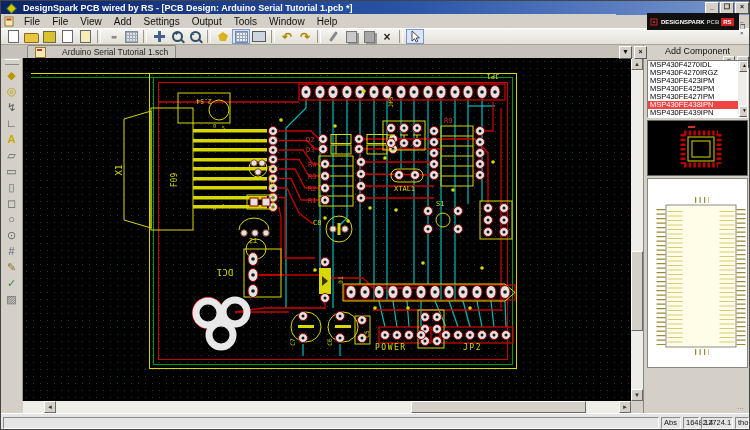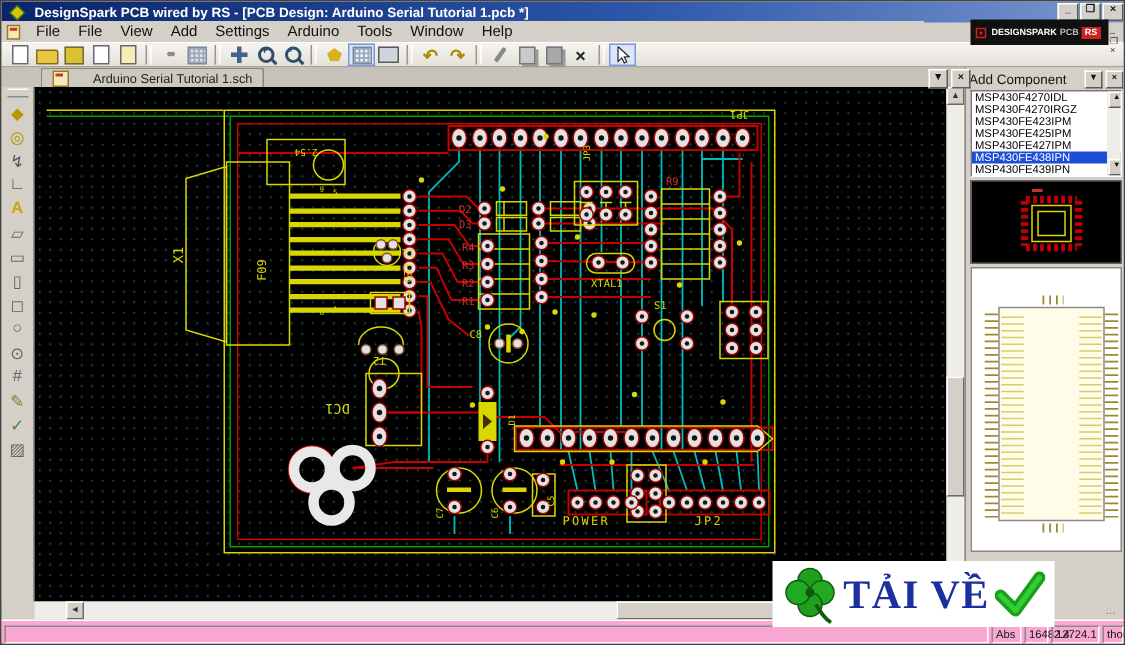--- a/index.html
+++ b/index.html
@@ -51,41 +51,41 @@
   .pcb{position:absolute;left:0;top:0;}
   .pcb text{font-family:"DejaVu Sans Mono",monospace;}
   
   .vscroll{position:absolute;left:630px;top:57px;width:12px;height:343px;background:#efede7;}
   .sbtn{position:absolute;width:12px;height:12px;background:#d4d0c8;border:1px solid;border-color:#fff #6a6a6a #6a6a6a #fff;font-size:6px;text-align:center;line-height:10px;color:#333;box-sizing:border-box;}
   .vthumb{position:absolute;left:0;top:193px;width:12px;height:80px;background:#d4d0c8;border:1px solid;border-color:#fff #6a6a6a #6a6a6a #fff;box-sizing:border-box;}
   .hscroll{position:absolute;left:22px;top:400px;width:608px;height:12px;background:#efede7;}
   .hthumb{position:absolute;left:388px;top:0;width:175px;height:12px;background:#d4d0c8;border:1px solid;border-color:#fff #6a6a6a #6a6a6a #fff;box-sizing:border-box;}
   
   .rightpanel{position:absolute;left:642px;top:44px;width:108px;height:368px;background:#d4d0c8;border-left:1px solid #8a877e;box-sizing:border-box;}
-  .rp-header{height:13px;display:flex;align-items:center;font-size:9px;padding:1px 2px;color:#111;}
+  .rp-header{height:13px;display:flex;align-items:center;font-size:9px;padding:1px 2px;color:#111;flex-direction:column;}
   .rp-header .hb{margin-left:auto;display:flex;gap:1px;}
   .rp-header .winbtn{width:10px;height:10px;line-height:8px;font-size:6px;}
   .combo{margin:1px 3px;height:13px;background:#fff;border:1px solid;border-color:#7a7a7a #fff #fff #7a7a7a;display:flex;align-items:center;font-size:8px;padding-left:2px;box-sizing:border-box;}
   .combo .hint{color:#9a9a9a;margin-left:3px;font-size:7px;}
   .dbtn{width:11px;height:11px;margin-left:auto;background:#d4d0c8;border:1px solid;border-color:#fff #6a6a6a #6a6a6a #fff;font-size:5.5px;text-align:center;line-height:10px;color:#222;box-sizing:border-box;}
   .lcl{margin:0 3px;height:58px;background:#fff;border:1px solid;border-color:#7a7a7a #fff #fff #7a7a7a;position:relative;font-size:7.5px;overflow:hidden;box-sizing:border-box;}
   .lcl .row{height:8px;line-height:8px;padding-left:2px;white-space:nowrap;}
-  .lcl .row.sel{background:#1d4ed8;color:#fff;}
+  .lcl .row.sel{background:#ef4444;color:#fff;}
   .lsb{position:absolute;right:0;top:0;width:9px;height:100%;background:#efede7;}
   .lsb .winbtn{width:9px;height:9px;font-size:5px;line-height:7px;position:absolute;left:0;}
   .prevb{margin:2px 3px;height:54px;background:#000;border:1px solid #666;position:relative;}
   .prevw{margin:0 3px;height:188px;background:#fff;border:1px solid #8a877e;position:relative;}
   
   .banner{position:absolute;left:646px;top:12px;width:92px;height:17px;background:#101010;display:flex;align-items:center;padding:0 2px;box-sizing:border-box;z-index:6;gap:2px;}
   .banner .b1{color:#fff;font-size:6px;font-weight:bold;letter-spacing:0;}
   .banner .b2{color:#bbb;font-size:6px;font-weight:bold;}
   .banner .rs{background:#cc2222;color:#fff;font-size:6px;font-weight:bold;padding:1px 2px;}
   .mdictl{position:absolute;left:739px;top:16px;font-size:6px;color:#333;letter-spacing:1px;z-index:6;}
   
-  .statusbar{position:absolute;left:0;top:412px;width:750px;height:18px;background:#f9a8d4;border-top:1px solid #fff;display:flex;align-items:center;padding:2px 2px;box-sizing:border-box;font-size:7.5px;color:#111;gap:2px;}
+  .statusbar{position:absolute;left:0;top:412px;width:750px;height:18px;background:#e5e5e5;border-top:1px solid #fff;display:flex;align-items:center;padding:2px 2px;box-sizing:border-box;font-size:7.5px;color:#111;gap:2px;}
   .sfield{height:12px;border:1px solid;border-color:#8a8a8a #fff #fff #8a8a8a;display:flex;align-items:center;padding:0 2px;box-sizing:border-box;white-space:nowrap;}
   .sfield.big{flex:1;}
   
   .watermark{position:absolute;left:514px;top:373px;width:188px;height:44px;background:#fff;display:flex;align-items:center;justify-content:space-between;padding:0 6px;box-sizing:border-box;z-index:20;}
   .wmtext{font-family:"Liberation Serif","DejaVu Serif",serif;font-weight:bold;font-size:27px;color:#1d2f9e;letter-spacing:1px;}
   .dots{position:absolute;left:736px;top:401px;font-size:8px;color:#777;z-index:4;}
 </style>
 </head>
 <body>
 
@@ -106,21 +106,21 @@
   <div class="menubar">
     <svg class="appicon" width="11" height="11">
         <rect x="1" y="1" width="8" height="9" fill="#f3e9b9" stroke="#9a7a2a"></rect>
         <rect x="2.5" y="2.5" width="5" height="2" fill="#c23a2a"></rect>
       </svg>
     <span class="mi">File</span>
     <span class="mi">File</span>
     <span class="mi">View</span>
     <span class="mi">Add</span>
     <span class="mi">Settings</span>
-    <span class="mi">Arduino</span>
+    <span class="mi">Output</span>
     <span class="mi">Tools</span>
     <span class="mi">Window</span>
     <span class="mi">Help</span>
   </div>
 
   <div class="banner">
     <svg width="10" height="10">
         <rect x="2" y="2" width="6" height="6" fill="none" stroke="#cc2222"></rect>
         <rect x="4" y="4" width="2" height="2" fill="#cc2222"></rect>
       </svg>
@@ -676,29 +676,14 @@
   </div>
 
   <div class="statusbar">
     <span class="sfield big"></span>
     <span class="sfield" style="width:20px;">Abs</span>
     <span class="sfield" style="width:16px;">16482.4</span>
     <span class="sfield" style="width:32px;">12724.1</span>
     <span class="sfield" style="width:14px;">thou</span>
   </div>
 
-  <div class="watermark">
-    <svg width="38" height="41">
-      <circle cx="19" cy="11" r="8" fill="#1f9e1f" stroke="#0c5c0c"></circle>
-      <circle cx="27" cy="19" r="8" fill="#23a823" stroke="#0c5c0c"></circle>
-      <circle cx="19" cy="27" r="8" fill="#1f9e1f" stroke="#0c5c0c"></circle>
-      <circle cx="11" cy="19" r="8" fill="#23a823" stroke="#0c5c0c"></circle>
-      <circle cx="19" cy="19" r="3" fill="#0c5c0c"></circle>
-      <path d="M23,27 Q28,36 33,39" fill="none" stroke="#0c5c0c" stroke-width="2.5"></path>
-    </svg>
-    <span class="wmtext">TẢI VỀ</span>
-    <svg width="34" height="34">
-      <path d="M4,18 L14,28 L30,6" fill="none" stroke="#18a018" stroke-width="8" stroke-linecap="round" stroke-linejoin="round"></path>
-      <path d="M4,18 L14,28 L30,6" fill="none" stroke="#35cc35" stroke-width="3.5" stroke-linecap="round" stroke-linejoin="round"></path>
-    </svg>
-  </div>
 
 </div>
 
 </body></html>

